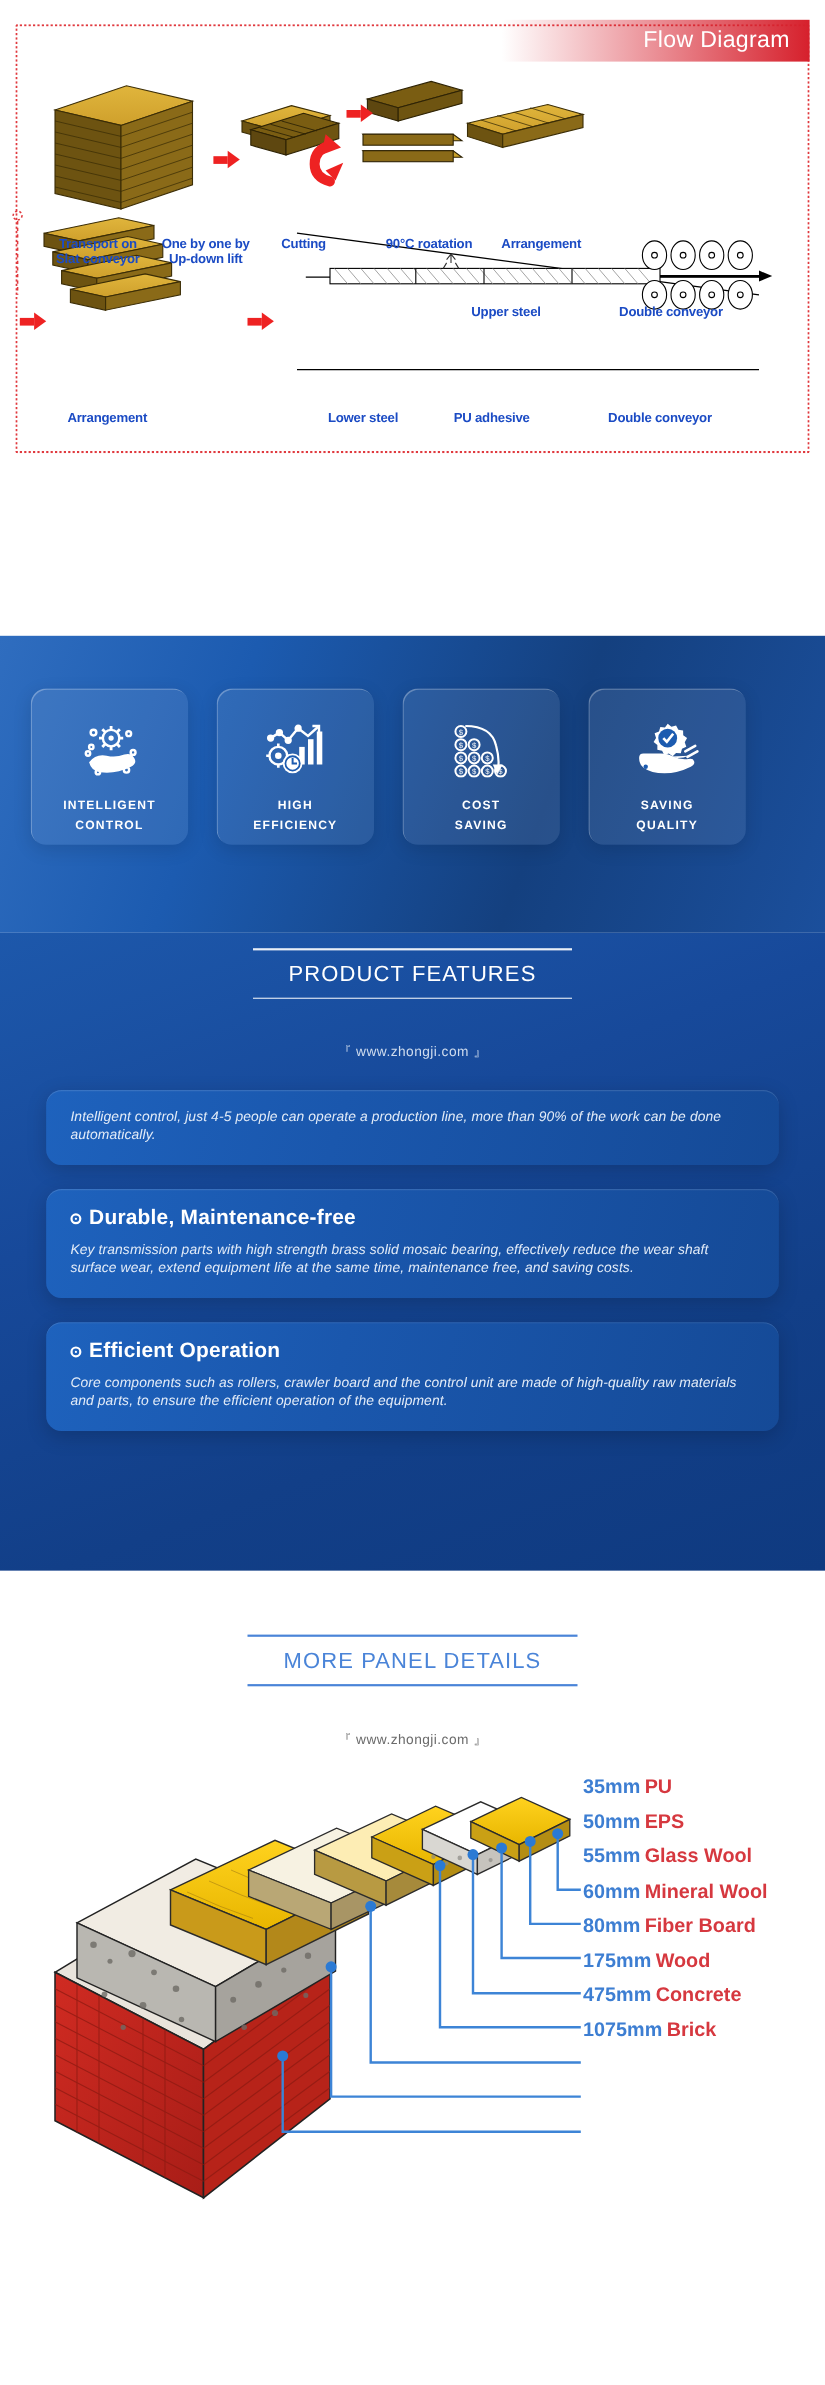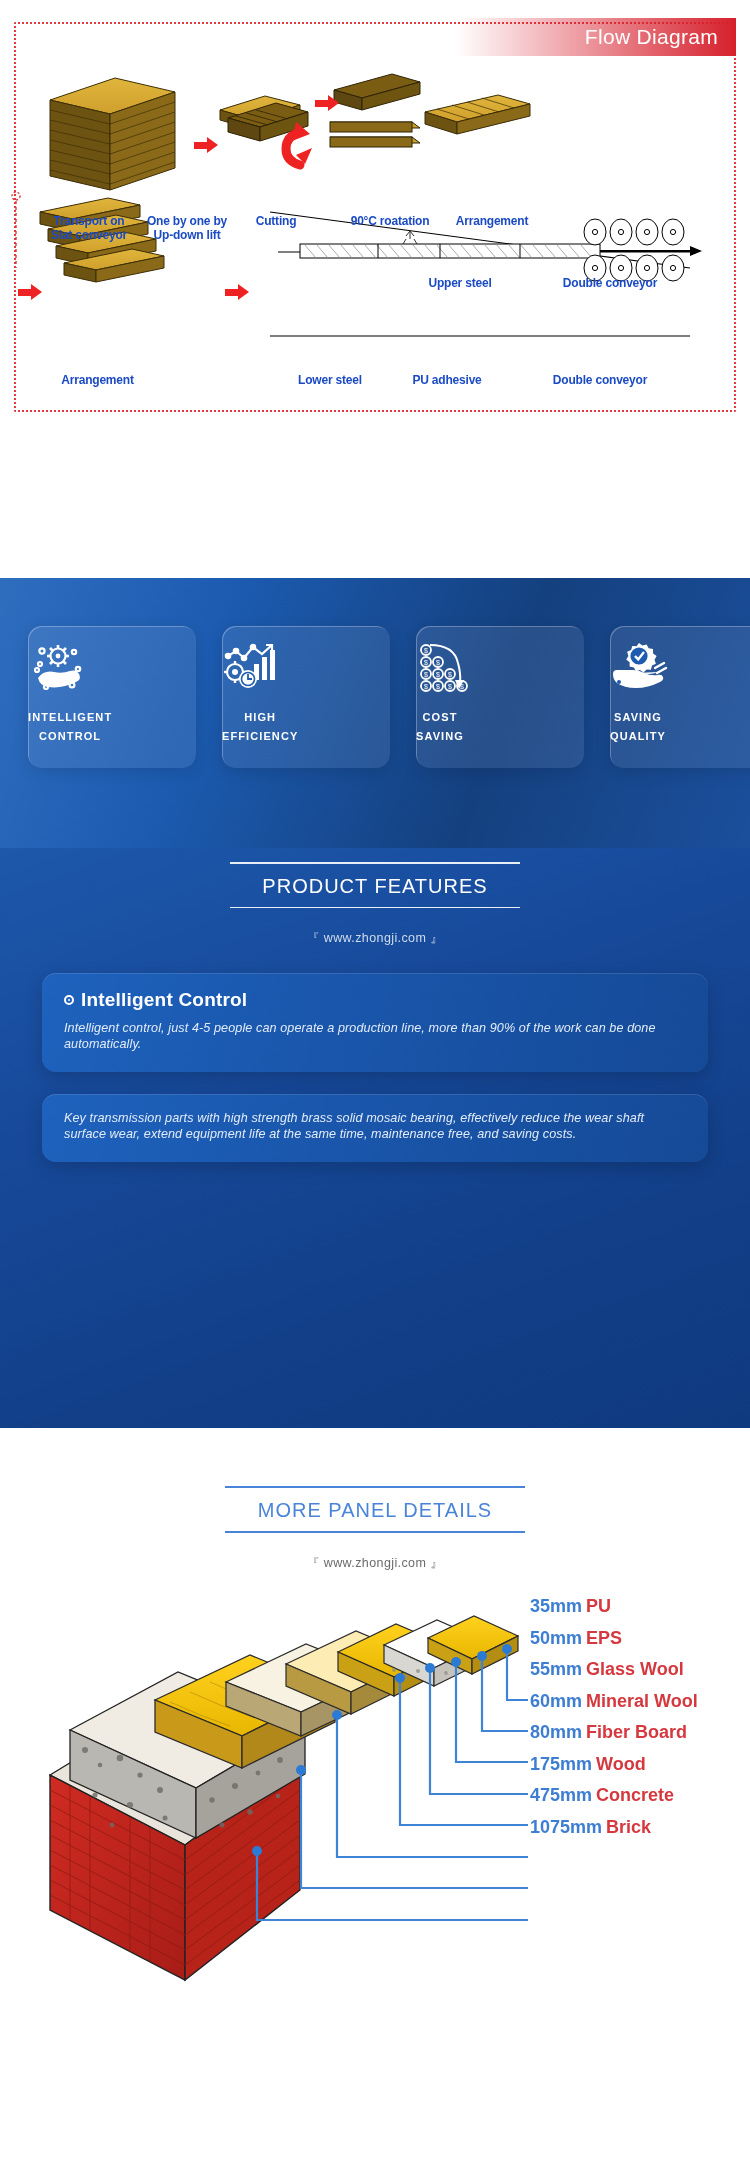--- a/index.html
+++ b/index.html
@@ -68,27 +68,27 @@
     position: relative;
     width: 750px; height: 270px;
     background: linear-gradient(110deg, #2f6dbf 0%, #1c5bb0 28%, #14407f 65%, #1b4f9c 100%);
     overflow: hidden;
   }
   .icon-cards {
     position: absolute; left: 28px; top: 48px;
     display: flex; gap: 26px;
   }
   .icon-card {
-    width: 168px; height: 142px;
+    width: 143px; height: 142px;
     border-radius: 14px;
     background: rgba(255,255,255,0.085);
     box-shadow: inset 1px 1px 0 rgba(255,255,255,0.28),
                 0 4px 16px rgba(0,0,0,0.12);
-    display:flex; flex-direction:column; align-items:flex-start;
-    padding-top: 14px;
+    display:flex; flex-direction:column; align-items:center;
+    padding-top: 29px;
   }
   .icon-card .glyph { height: 54px; display:flex; align-items:center; justify-content:center; }
   .icon-card .glyph svg { display:block; }
   .icon-card .cap {
     margin-top: 14px;
     color:#fff; font-size:11px; font-weight:bold;
     letter-spacing: 1.1px; text-align:center; line-height: 19px;
     font-family: "Liberation Sans", sans-serif;
   }
 
@@ -101,21 +101,21 @@
   }
   .sec-title-wrap { text-align:center; }
   .rule-top, .rule-bot { height:1.5px; width: 290px; margin: 0 auto; }
   .features-section .rule-top, .features-section .rule-bot { background:#e8eef7; }
   .sec-title {
     font-size: 20px; letter-spacing: 1px;
     padding: 11px 0 9px;
   }
   .features-section .sec-title { color:#ffffff; }
   .sec-sub {
-    text-align:center; margin-top: 22px;
+    text-align:center; margin-top: 40px;
     font-size: 12.5px; letter-spacing: .4px;
   }
   .features-section .sec-sub { color:#cfdcee; }
 
   .feat-list { margin-top: 26px; padding: 0 42px; }
   .feat-card {
     position: relative;
     border-radius: 14px;
     background: linear-gradient(105deg, #1e62bd 0%, #1a57ad 40%, #154a97 100%);
     box-shadow: 0 5px 18px rgba(0,0,0,0.18),
@@ -501,31 +501,38 @@
   <div class="sec-title-wrap">
     <div class="rule-top"></div>
     <div class="sec-title">PRODUCT FEATURES</div>
     <div class="rule-bot"></div>
     <div class="sec-sub">『 www.zhongji.com 』</div>
   </div>
 
   <div class="feat-list">
 
     <div class="feat-card">
+      <div class="feat-body">Intelligent control, just 4-5 people can operate a production line, more than 90% of the work can be done automatically.</div>
+    </div>
+
+    <div class="feat-card">
       <div class="feat-head">
         <span class="bullet-ring"></span>
-        <span>Intelligent Control</span>
-      </div>
-      <div class="feat-body">Intelligent control, just 4-5 people can operate a production line, more than 90% of the work can be done automatically.</div>
-    </div>
-
-    <div class="feat-card">
+        <span>Durable, Maintenance-free</span>
+      </div>
       <div class="feat-body">Key transmission parts with high strength brass solid mosaic bearing, effectively reduce the wear shaft surface wear, extend equipment life at the same time, maintenance free, and saving costs.</div>
     </div>
 
+    <div class="feat-card">
+      <div class="feat-head">
+        <span class="bullet-ring"></span>
+        <span>Efficient Operation</span>
+      </div>
+      <div class="feat-body">Core components such as rollers, crawler board and the control unit are made of high-quality raw materials and parts, to ensure the efficient operation of the equipment.</div>
+    </div>
 
   </div>
 </section>
 
 <section class="panel-section">
   <div class="sec-title-wrap">
     <div class="rule-top"></div>
     <div class="sec-title">MORE PANEL DETAILS</div>
     <div class="rule-bot"></div>
     <div class="sec-sub">『 www.zhongji.com 』</div>

